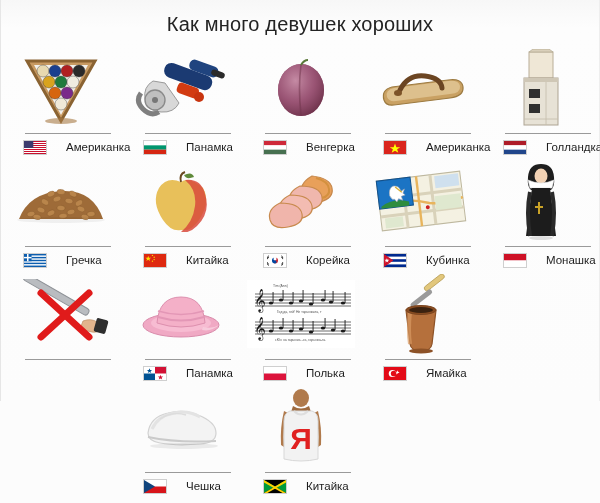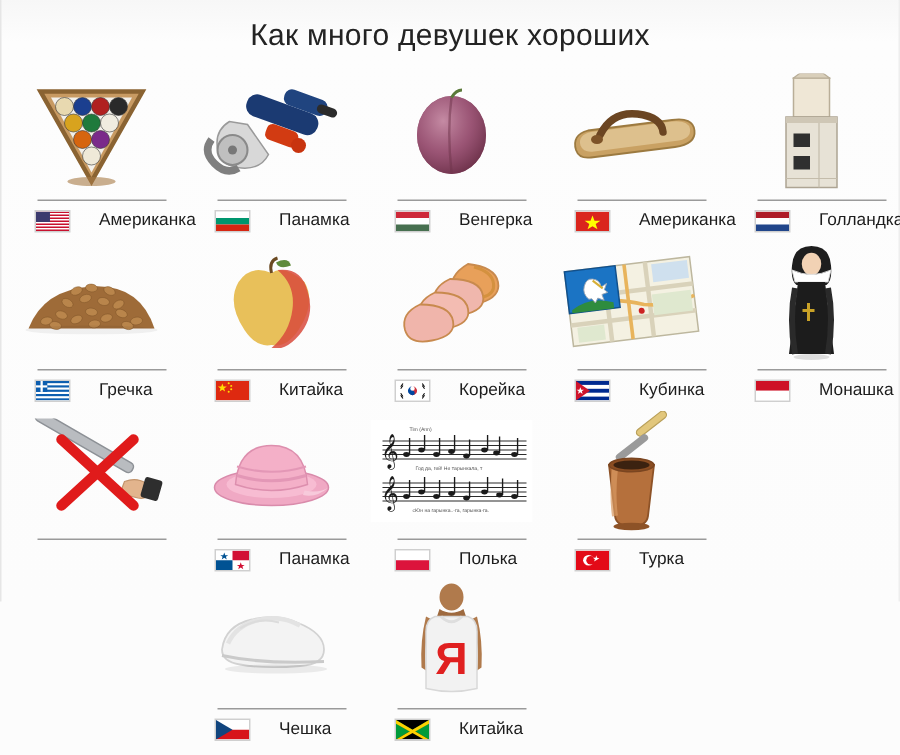--- a/index.html
+++ b/index.html
@@ -566,21 +566,21 @@
       <div class="rule"></div>
       <div class="labelrow">
         <span class="flag">
           <svg viewBox="0 0 26 16" preserveAspectRatio="none">
             <rect width="26" height="16" fill="#e30a17"></rect>
             <circle cx="10" cy="8" r="4.4" fill="#fff"></circle>
             <circle cx="11.6" cy="8" r="3.5" fill="#e30a17"></circle>
             <polygon points="16,8 14.2,9.1 14.9,7.1 13.3,5.9 15.4,5.9 16,3.9 16.6,5.9 18.4,6.4" fill="#fff"></polygon>
           </svg>
         </span>
-        <span class="cap">Турка</span>
+        <span class="cap">Ямайка</span>
       </div>
     </div>
 
     <div class="cell empty">
       
       
     </div>
 
     <div class="cell empty">
       

